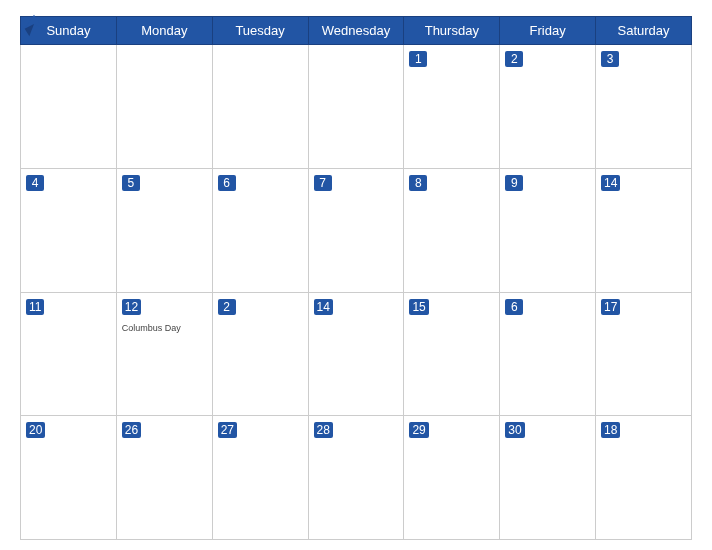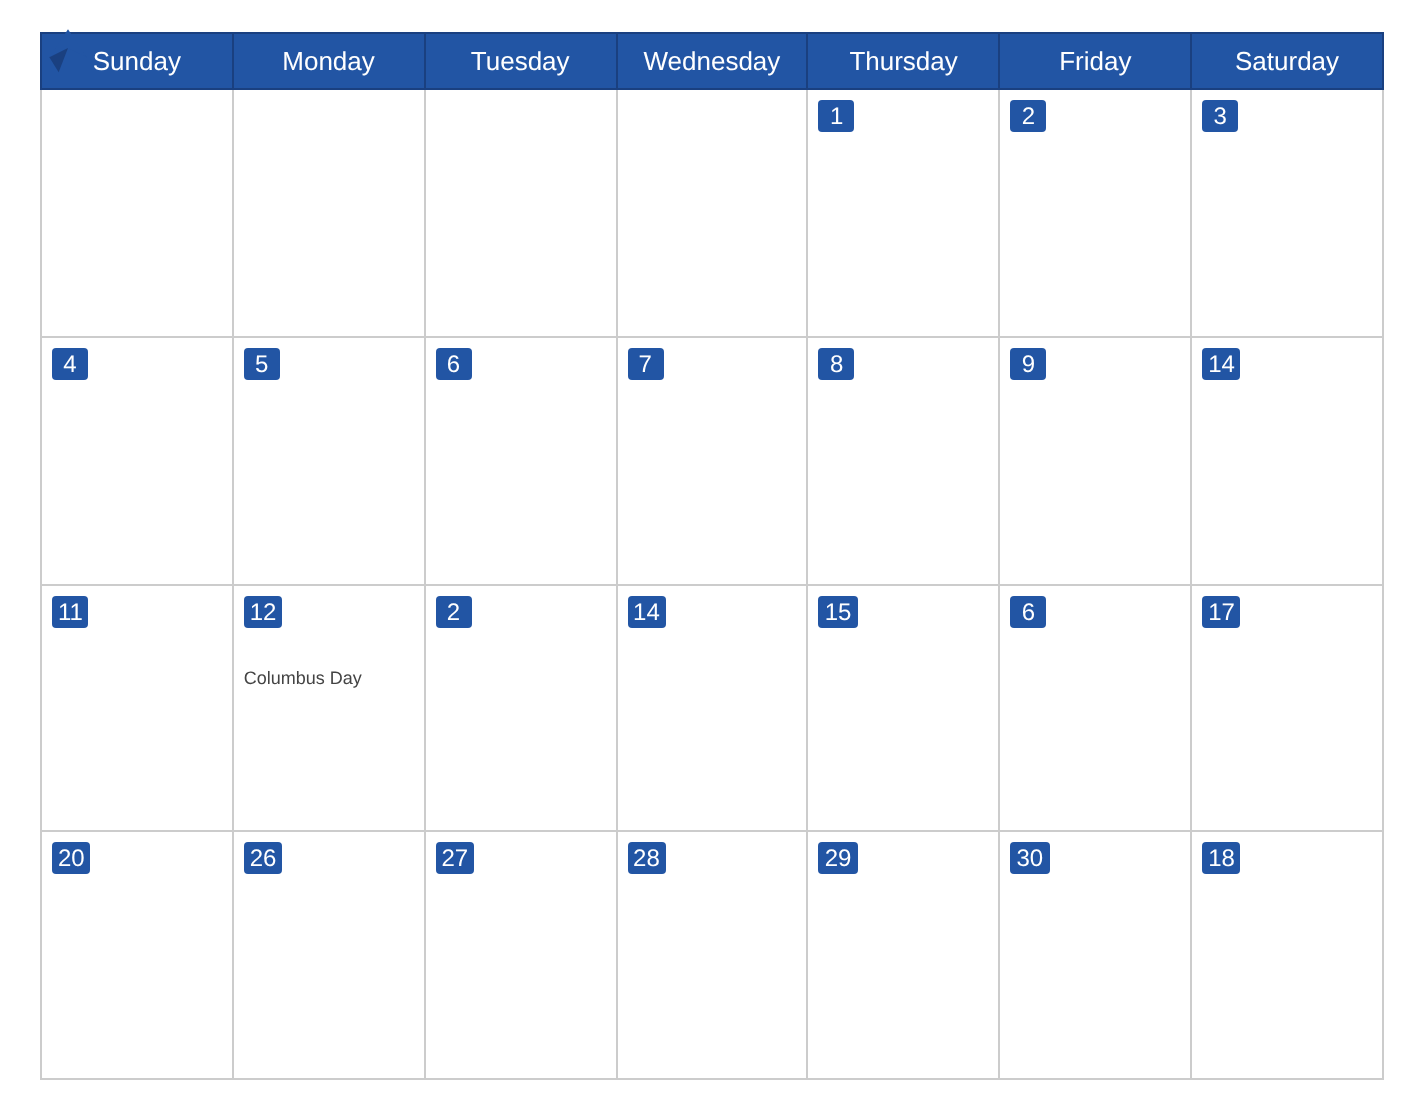--- a/index.html
+++ b/index.html
@@ -81,21 +81,21 @@
       display: inline-block;
       padding: 1px 3px;
       border-radius: 2px;
       margin-bottom: 2px;
       min-width: 18px;
       text-align: center;
     }
     .event-text {
       font-size: 9px;
       color: #444;
-      margin-top: 18px;
+      margin-top: 6px;
     }
   </style>
 </head>
 <body>
 
 <div class="header">
   <div class="logo">
     <svg class="logo-bird" viewBox="0 0 30 30">
       <polygon points="5,20 15,5 25,20 15,15" fill="#2255a4"></polygon>
       <polygon points="5,20 10,28 15,15" fill="#1a4080"></polygon>

